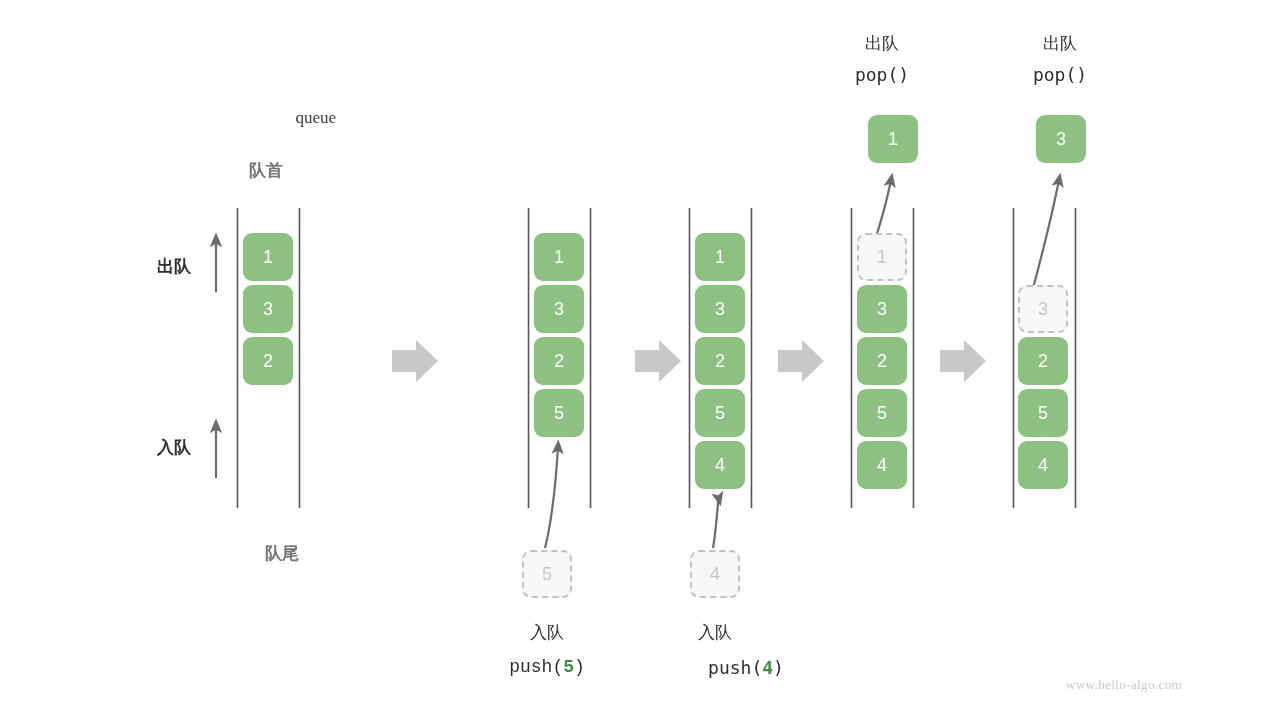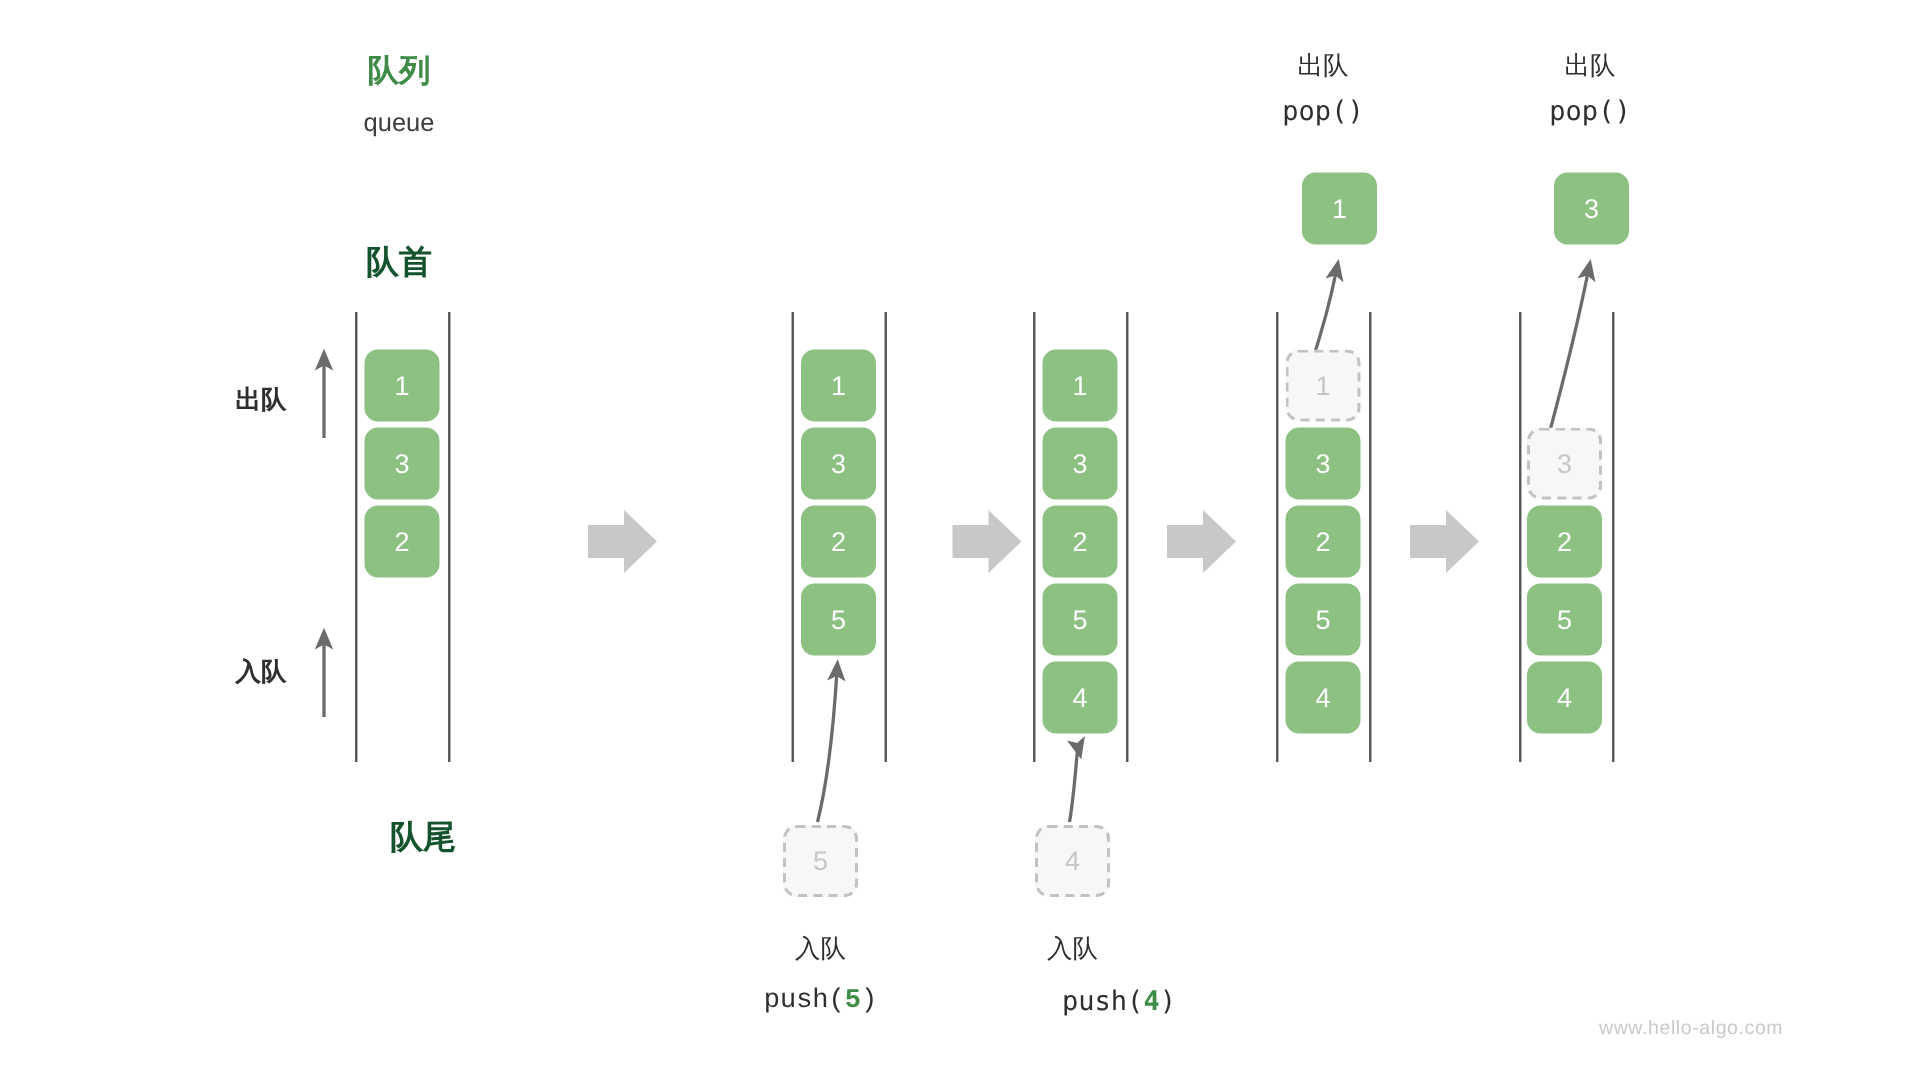--- a/index.html
+++ b/index.html
@@ -33,29 +33,30 @@
     white-space: pre;
     line-height: 1.32;
   }
   .title-cn {
     font-size: 21px;
     font-weight: bold;
     color: #3e8c47;
     text-align: center;
   }
   .title-en {
-    font-family: Liberation Sans, sans-serif;
+    font-family: Liberation Serif, serif;
     font-size: 17px;
     color: #3c3c3c;
-    text-align: center;
+    text-align: right;
+    margin-top: 36px;
   }
   .head-cn {
-    font-size: 22px;
-    font-weight: bold;
-    color: #14532d;
+    font-size: 17px;
+    font-weight: bold;
+    color: #737373;
     text-align: center;
   }
   .op-cn {
     font-size: 17px;
     font-weight: normal;
     color: #2e2e2e;
     text-align: center;
   }
   .op-code {
     font-family: "DejaVu Sans Mono", "Liberation Mono", monospace;
@@ -67,21 +68,21 @@
     color: #3e8c47;
     font-weight: bold;
   }
   .side-label {
     font-size: 17px;
     font-weight: bold;
     color: #2e2e2e;
     text-align: center;
   }
   .watermark {
-    font-family: Liberation Sans, sans-serif;
+    font-family: Liberation Serif, serif;
     font-size: 13px;
     color: #c9c9c9;
     letter-spacing: 0.4px;
   }
   
   .cell {
     position: absolute;
     width: 50px;
     height: 48px;
     border-radius: 9px;
@@ -144,21 +145,20 @@
       <path d="M545,548 C552,520 556,480 558,447" marker-end="url(#ah)"></path>
       <path d="M713,548 C717,525 718,495 719,499" marker-end="url(#ah)"></path>
     </g>
 
     <g stroke="#6b6b6b" stroke-width="2.2" fill="none">
       <path d="M874,243 C880,225 886,205 891,180" marker-end="url(#ah)"></path>
       <path d="M1032,292 C1042,255 1052,215 1059,180" marker-end="url(#ah)"></path>
     </g>
   </svg>
 
-  <div class="tx title-cn" style="left:196px; top:34px; width:140px;">队列</div>
   <div class="tx title-en" style="left:196px; top:71px; width:140px;">queue</div>
 
   <div class="tx head-cn" style="left:196px; top:160px; width:140px;">队首</div>
   <div class="tx head-cn" style="left:212px; top:543px; width:140px;">队尾</div>
 
   <div class="tx side-label" style="left:145px; top:256px; width:58px;">出队</div>
   <div class="tx side-label" style="left:145px; top:437px; width:58px;">入队</div>
 
   <div class="tx op-cn" style="left:812px; top:33px; width:140px;">出队</div>
   <div class="tx op-code" style="left:812px; top:63px; width:140px;">pop()</div>

